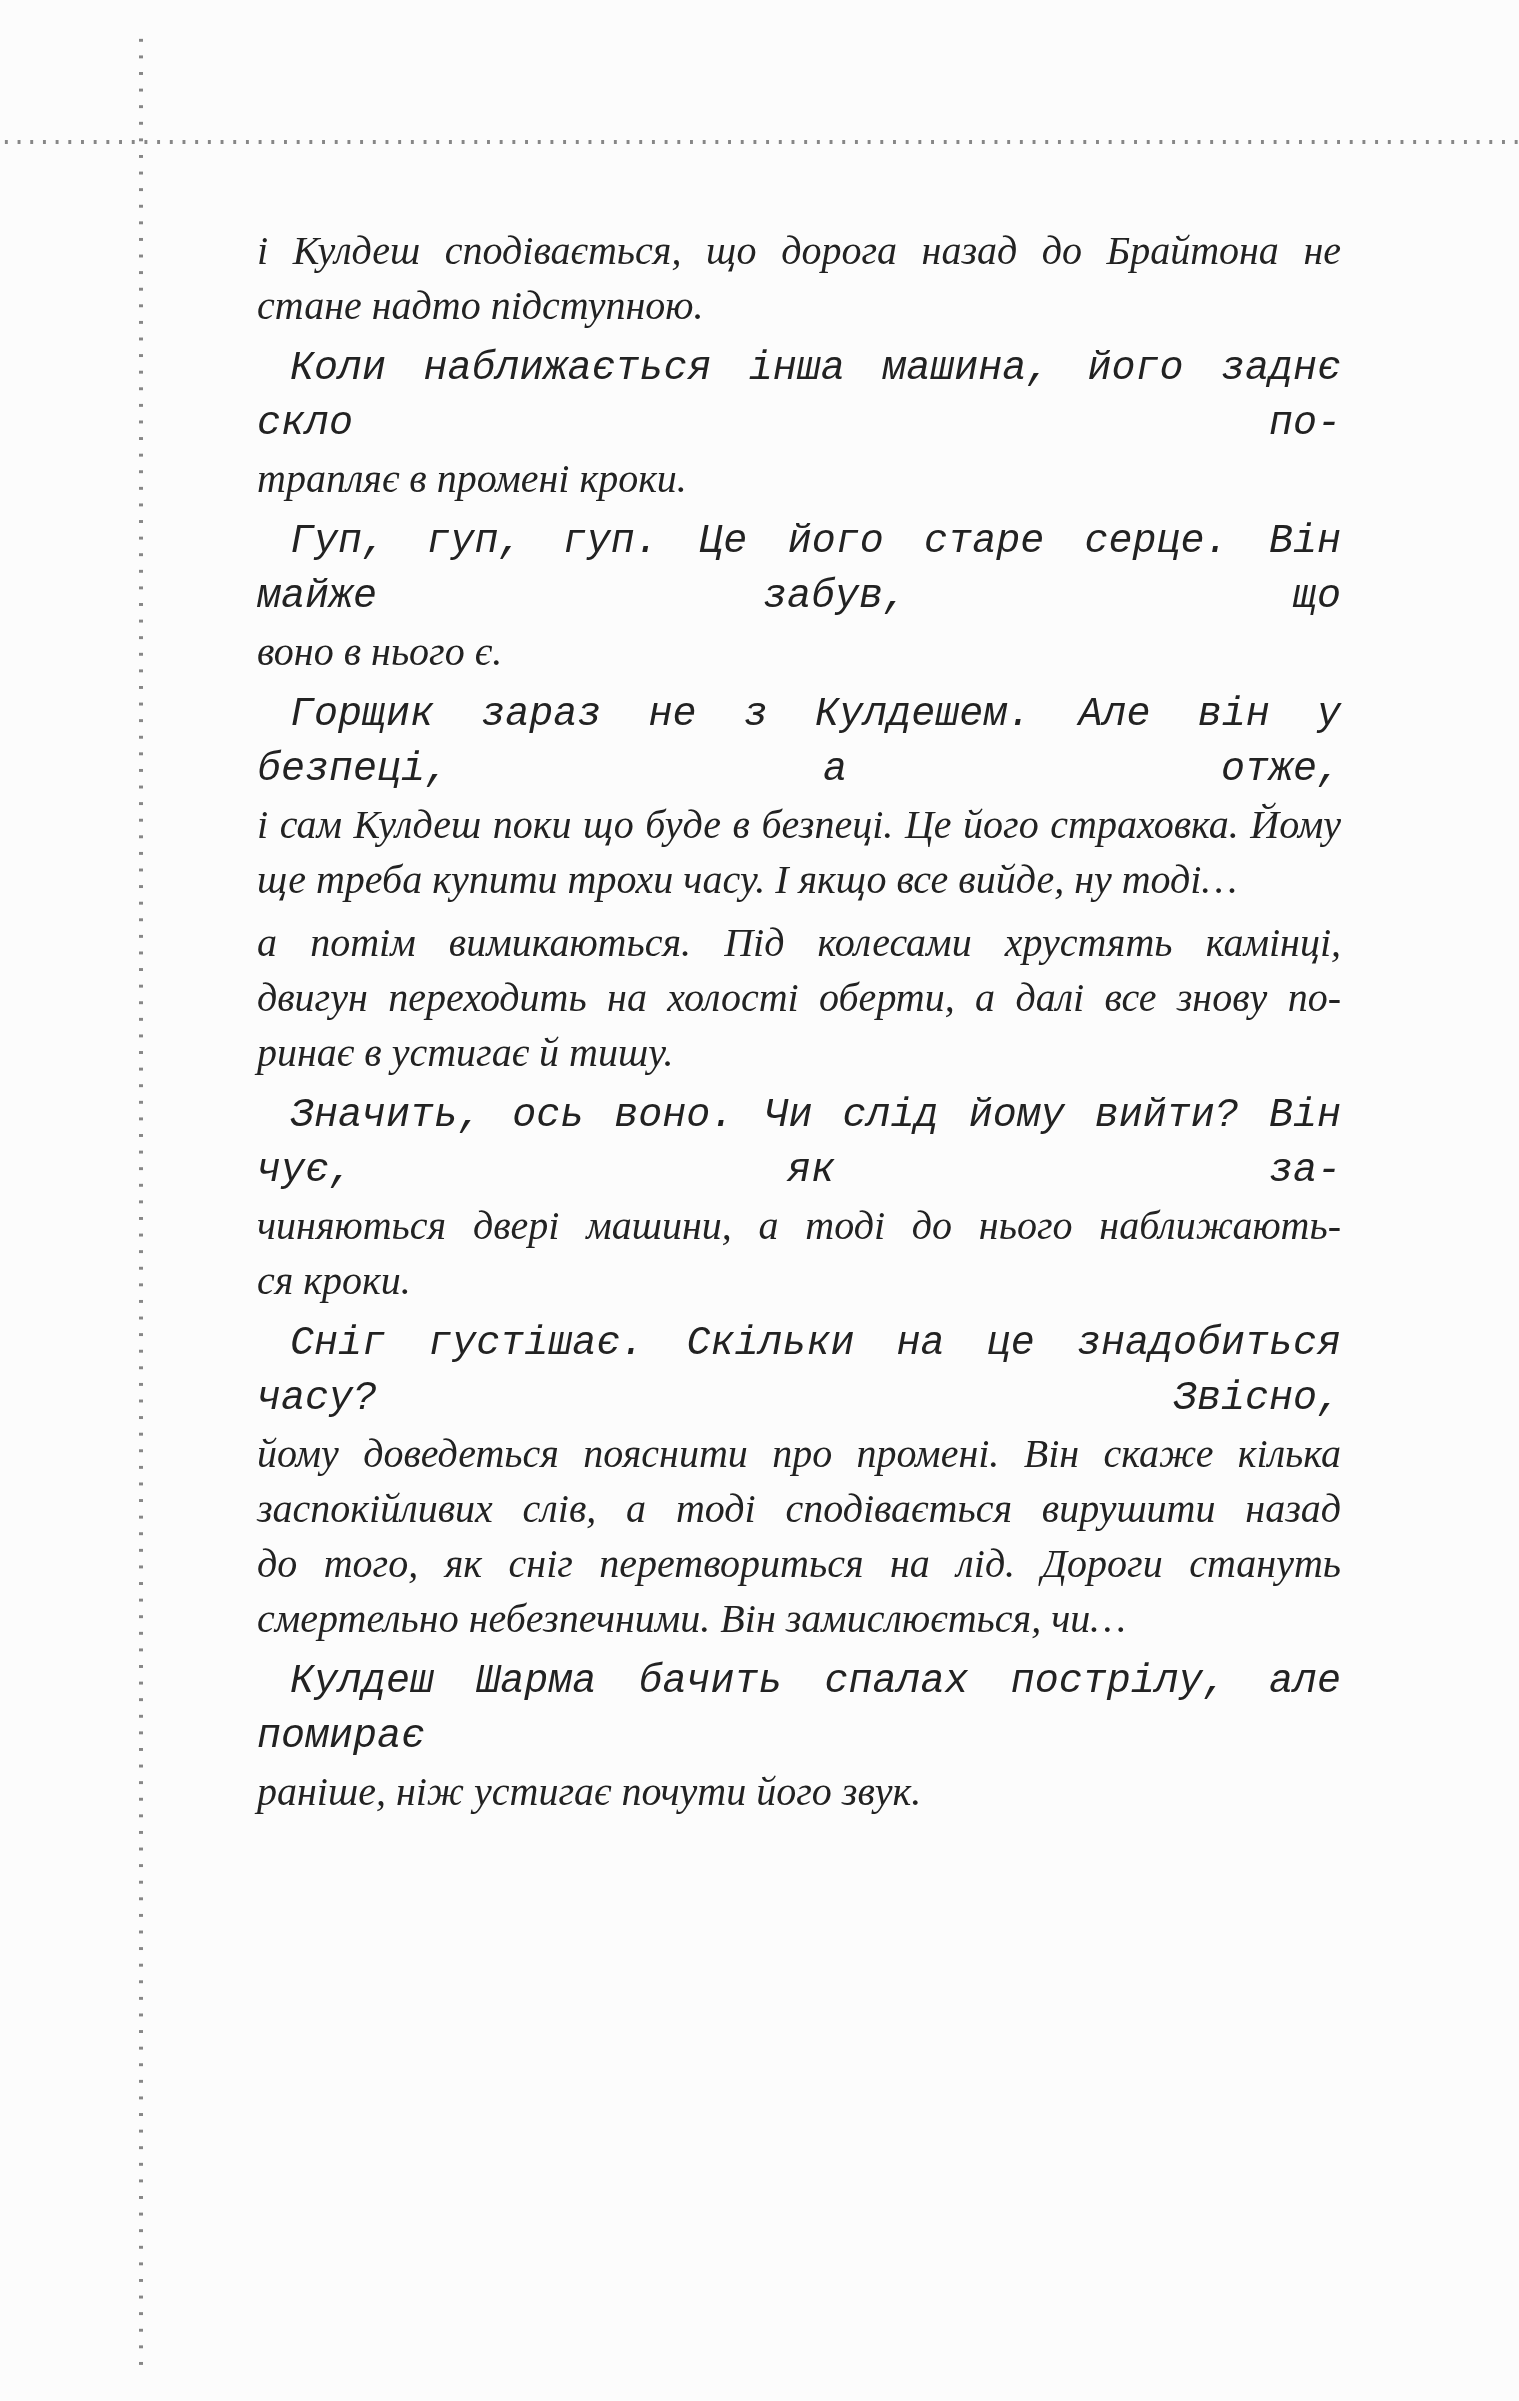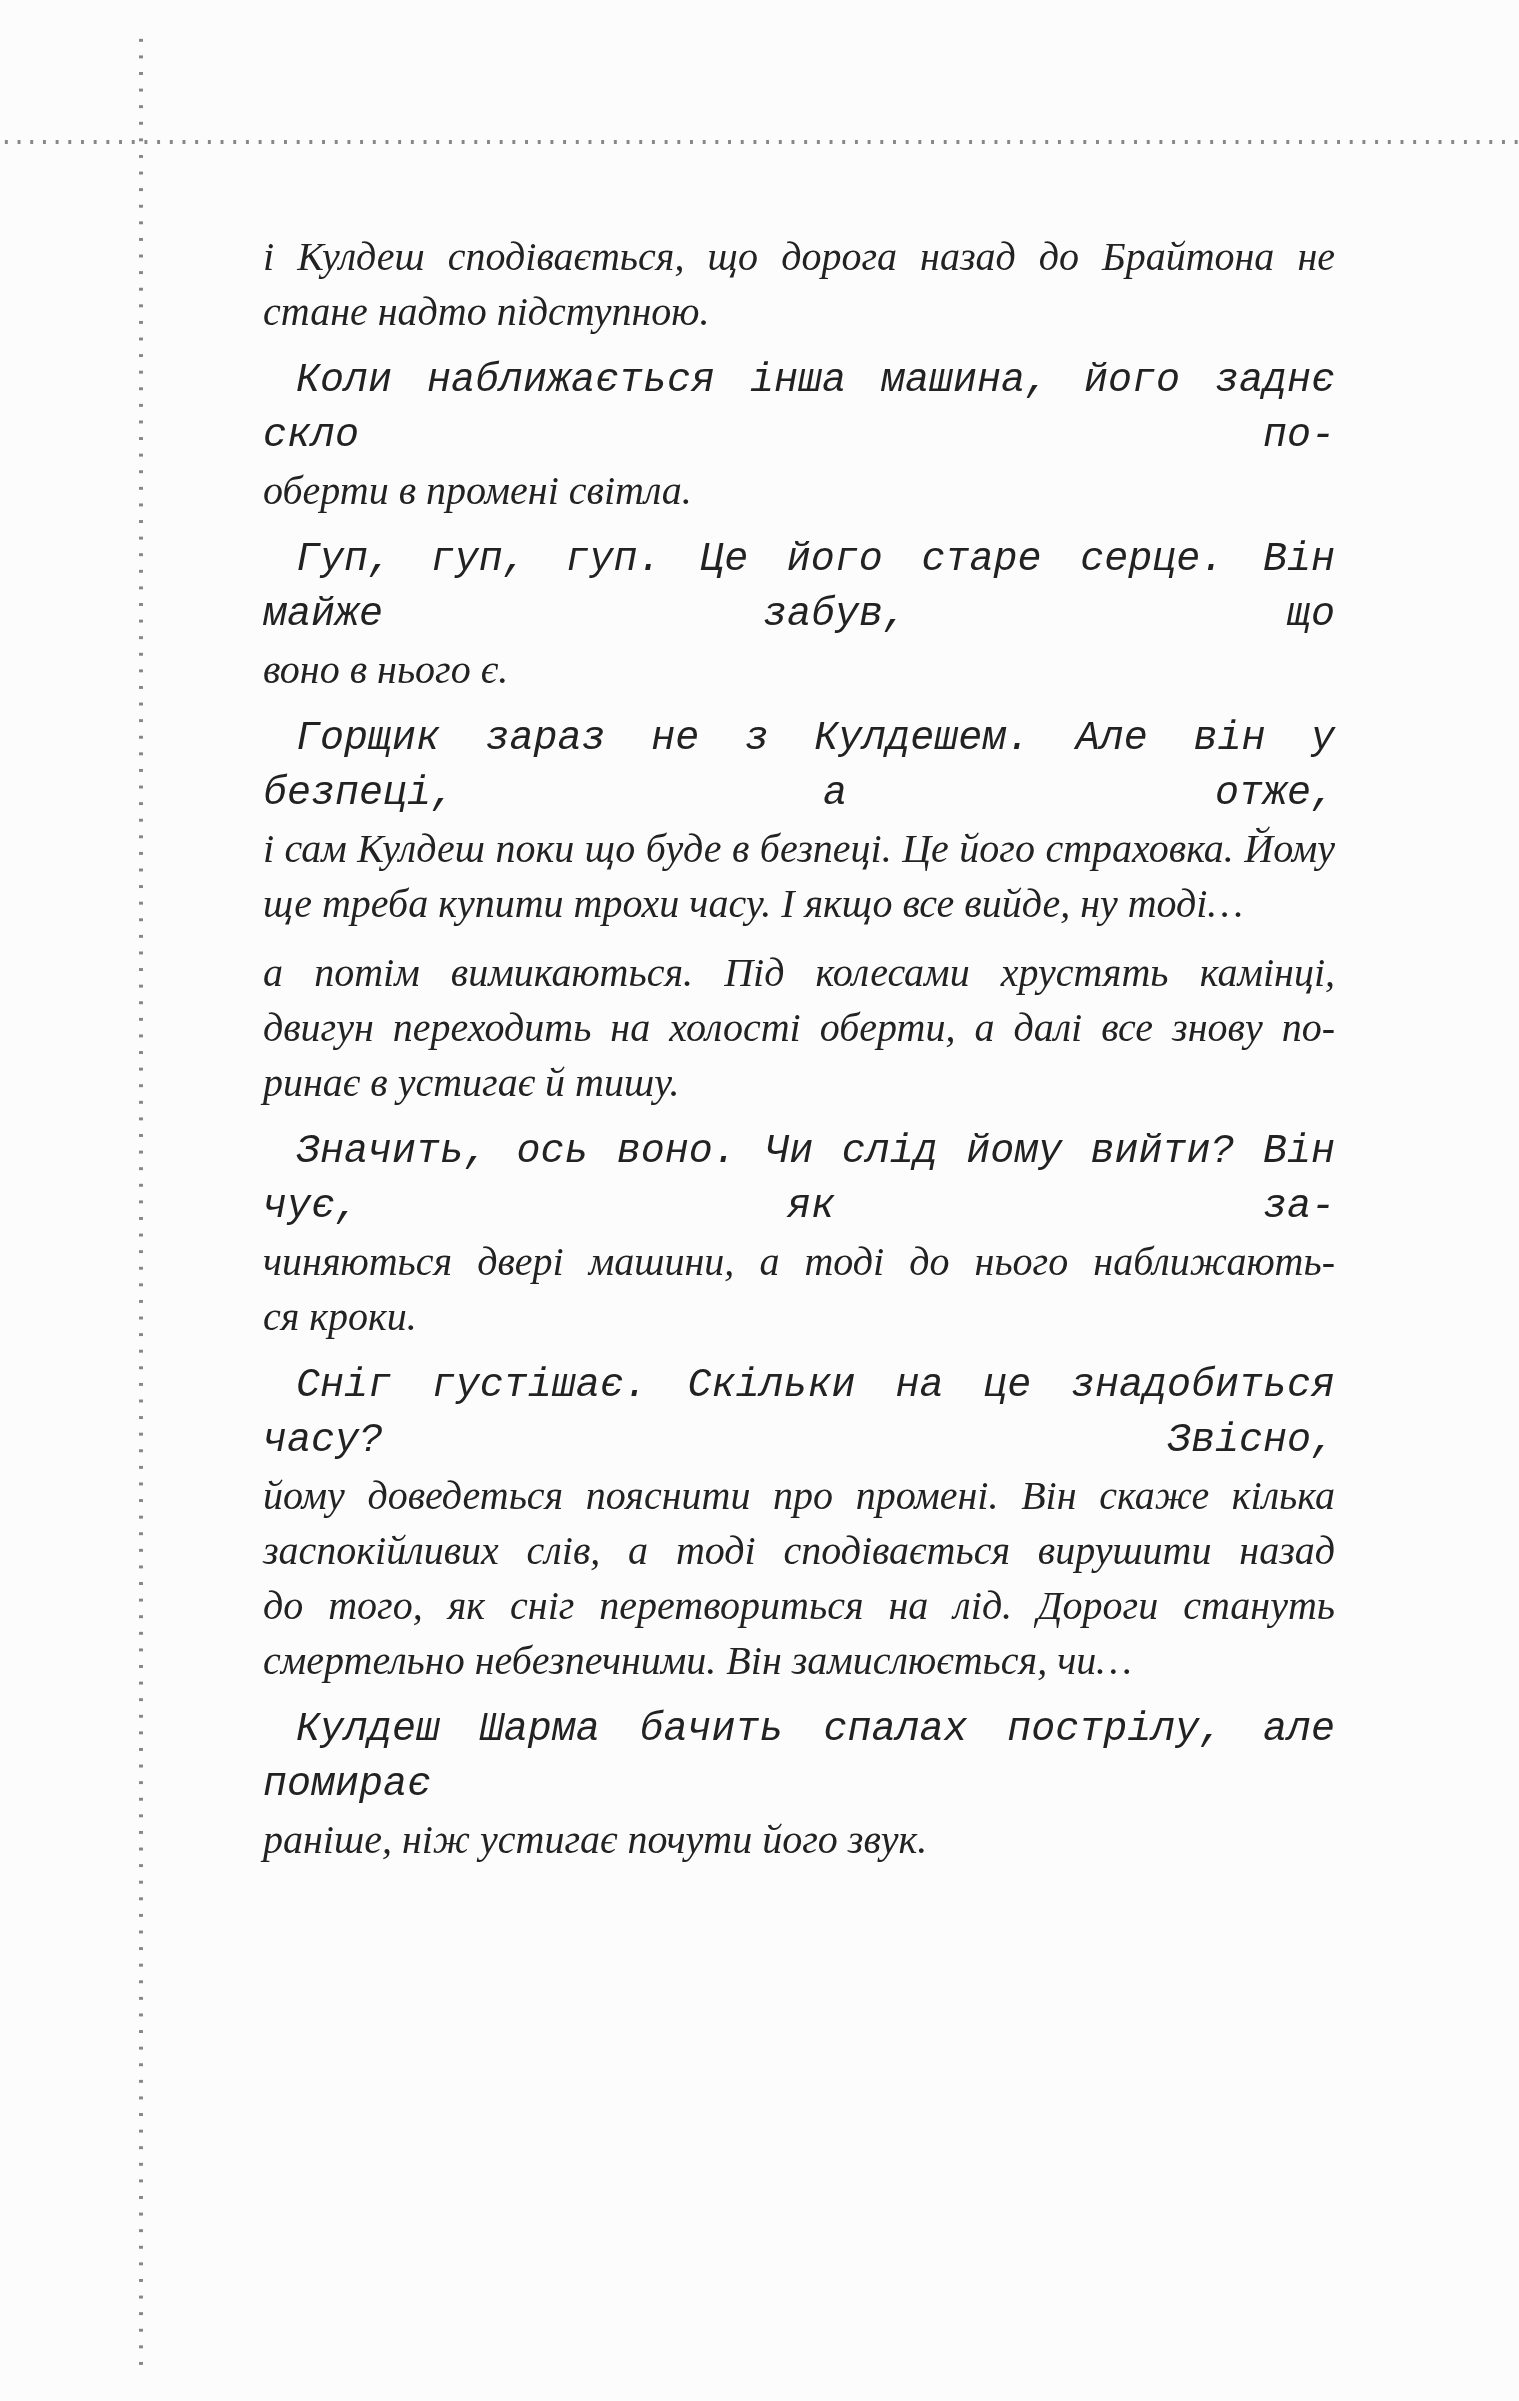--- a/index.html
+++ b/index.html
@@ -39,21 +39,21 @@
     position: absolute;
     left: 249px;
     top: 215px;
     width: 1100px;
     font-family: "Liberation Serif", "DejaVu Serif", serif;
     font-style: italic;
     font-size: 40px;
     line-height: 55px;
     color: #222222;
   }
-  .para { margin: 14px; padding: 0; }
+  .para { margin: 8px; padding: 0; }
   .line {
     text-align: justify;
     text-align-last: justify;
     white-space: normal;
   }
   .line.last {
     text-align: right;
     text-align-last: left;
   }
   .line.ind {
@@ -71,21 +71,21 @@
 
   <main class="text">
 
     <div class="para">
       <div class="line j">і Кулдеш сподівається, що дорога назад до Брайтона не</div>
       <div class="line last">стане надто підступною.</div>
     </div>
 
     <div class="para">
       <div class="line j ind">Коли наближається інша машина, його заднє скло по-</div>
-      <div class="line last">оберти в промені світла.</div>
+      <div class="line last">трапляє в промені кроки.</div>
     </div>
 
     <div class="para">
       <div class="line j ind">Гуп, гуп, гуп. Це його старе серце. Він майже забув, що</div>
       <div class="line last">воно в нього є.</div>
     </div>
 
     <div class="para">
       <div class="line j ind">Горщик зараз не з Кулдешем. Але він у безпеці, а отже,</div>
       <div class="line j">і сам Кулдеш поки що буде в безпеці. Це його страховка. Йому</div>

